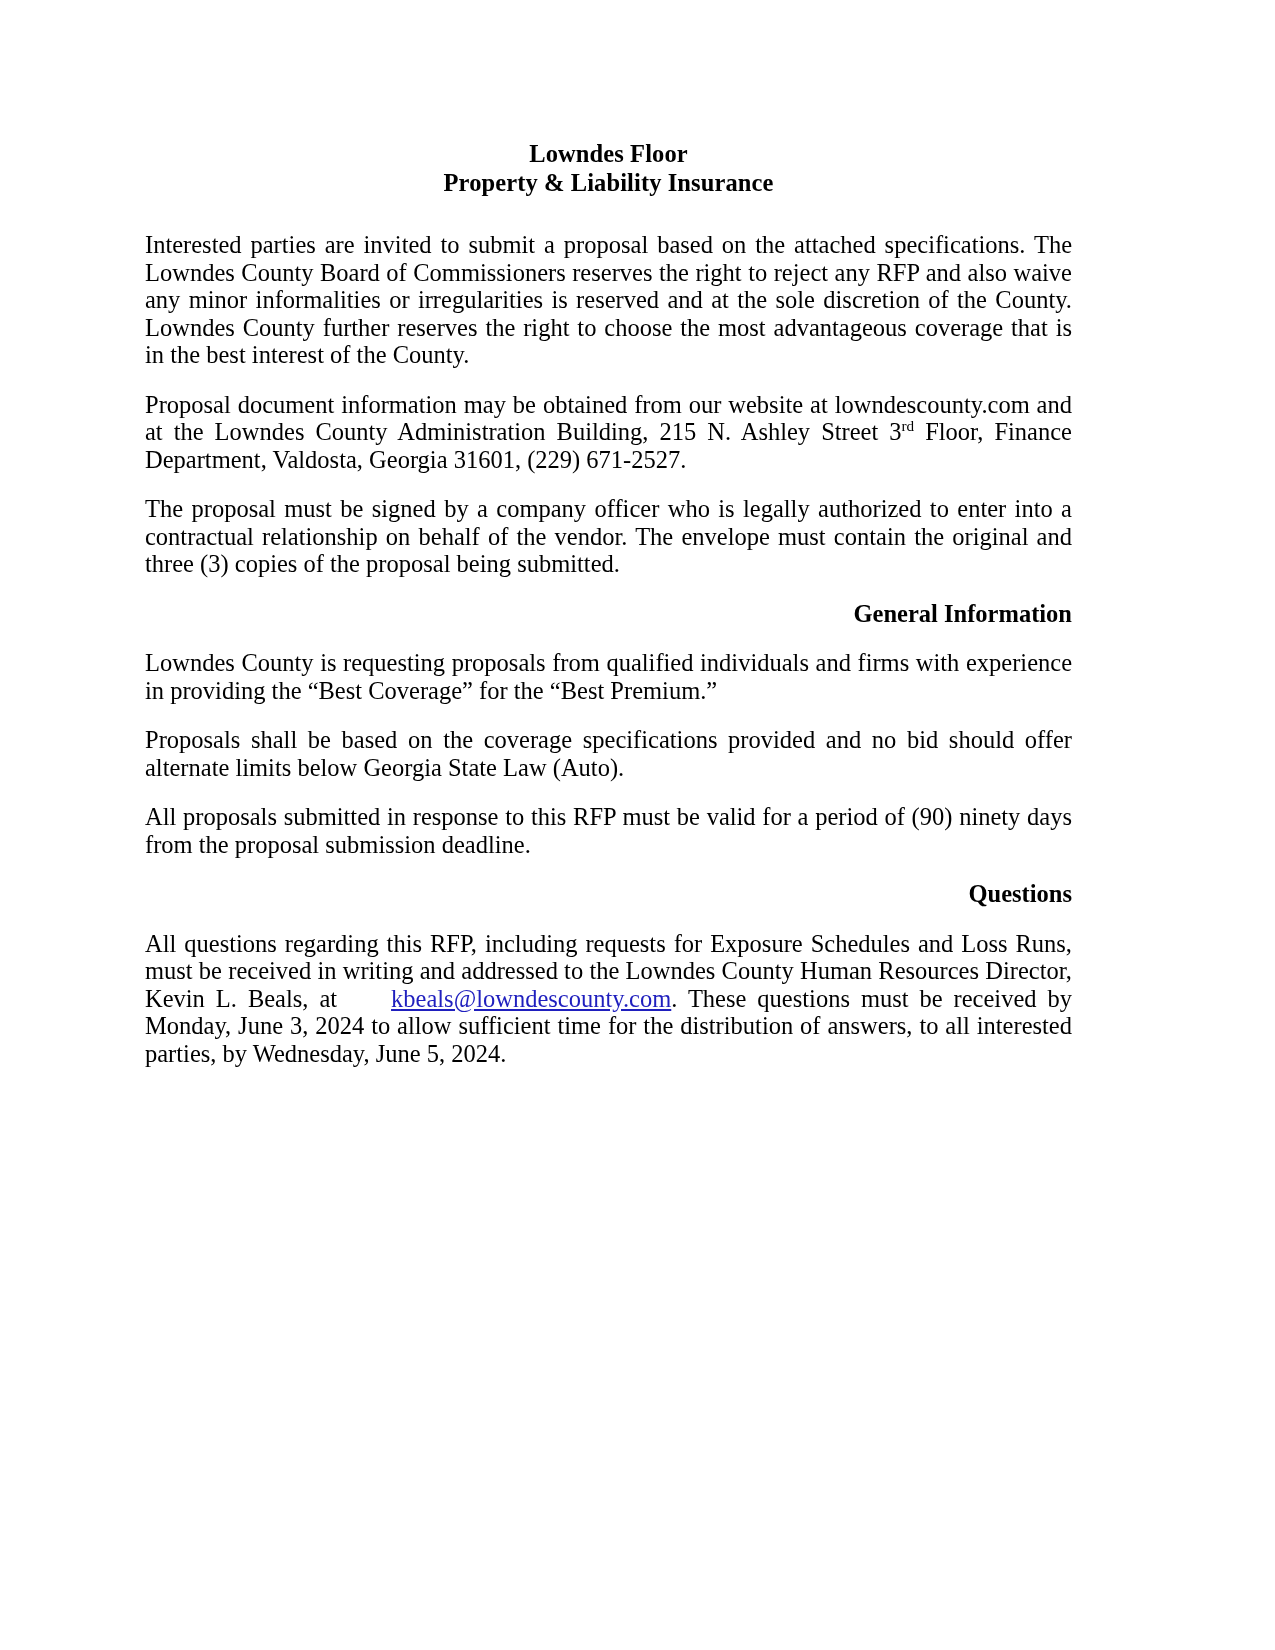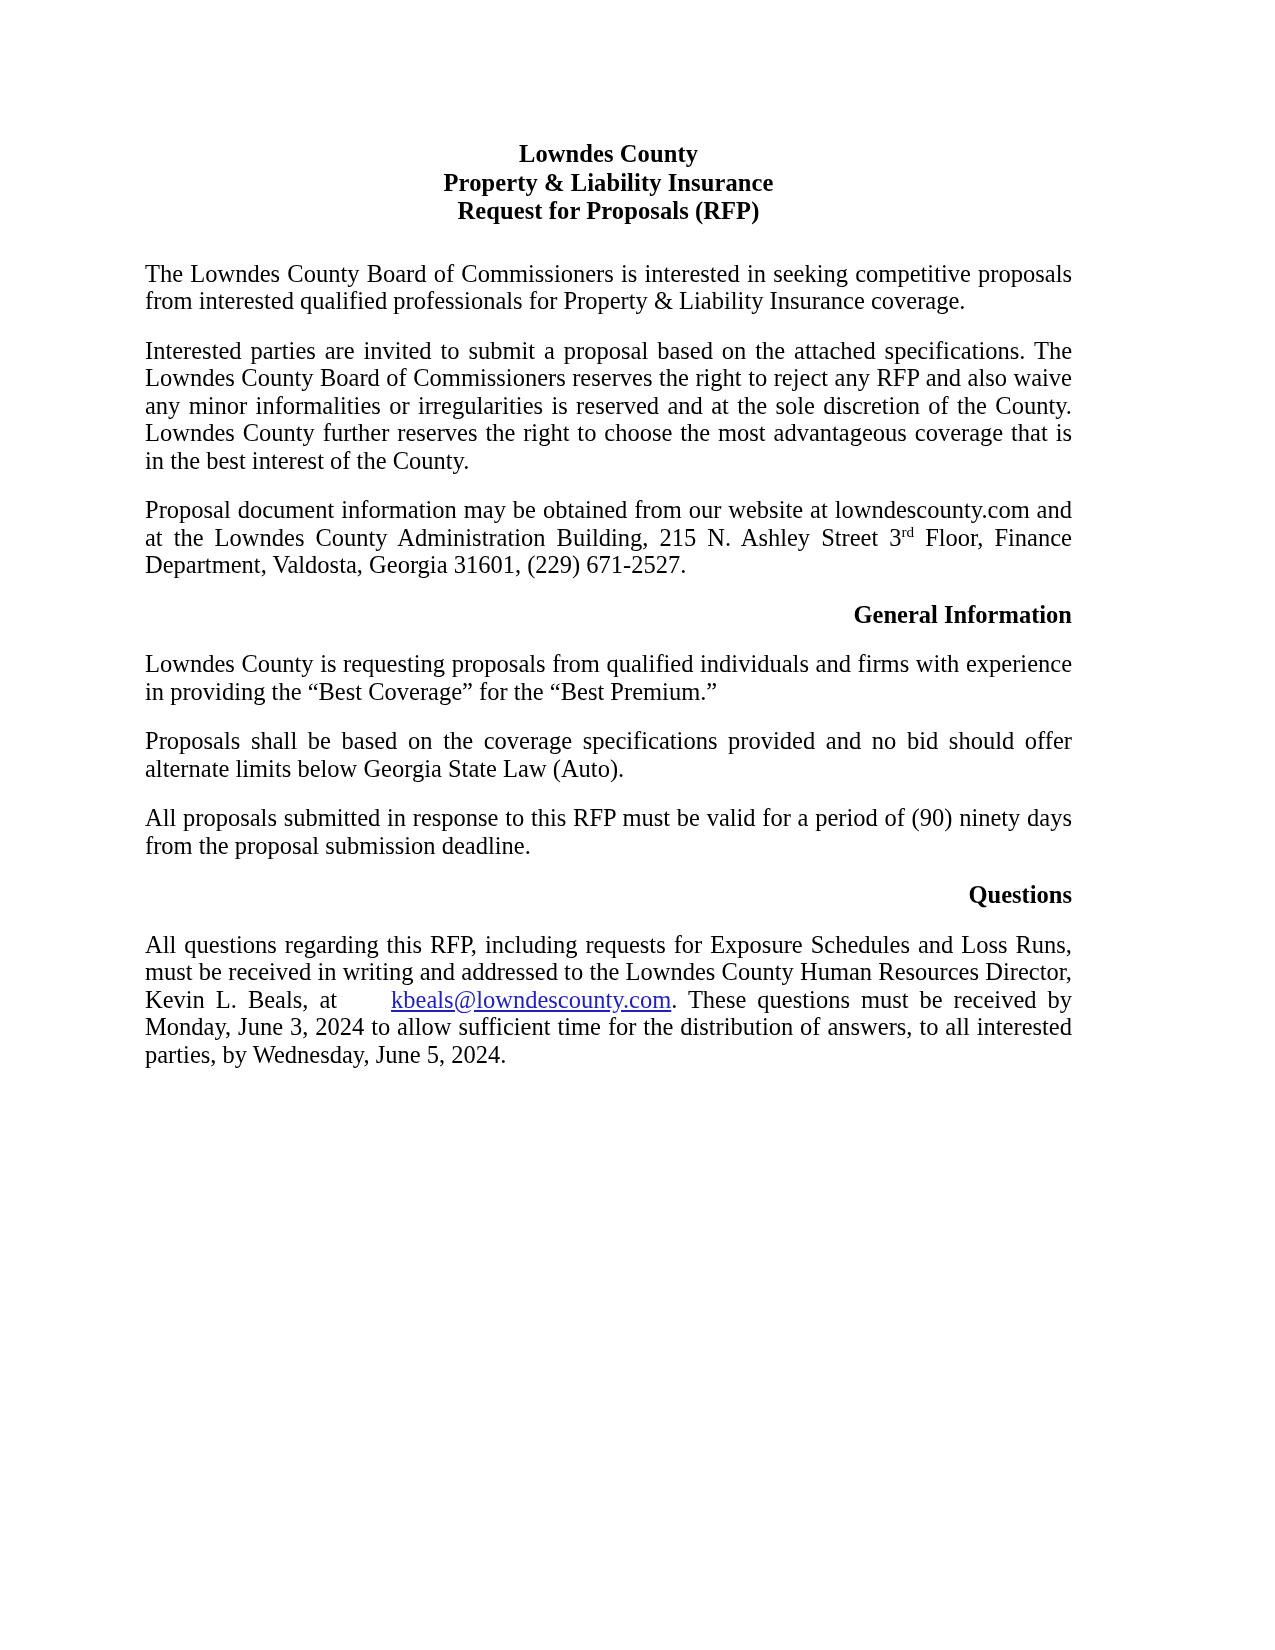--- a/index.html
+++ b/index.html
@@ -67,32 +67,31 @@
     text-decoration: underline;
     margin-left: 43px;
   }
 </style>
 </head>
 <body>
 
 <div class="page">
 
   <div class="title-block">
-    <div class="title-line">Lowndes County</div>
+    <div class="title-line">Lowndes Floor</div>
     <div class="title-line">Property &amp; Liability Insurance</div>
-    <div class="title-line">Request for Proposals (RFP)</div>
   </div>
 
-  <p class="para">The Lowndes County Board of Commissioners is interested in seeking competitive proposals from interested qualified professionals for Property &amp; Liability Insurance coverage.</p>
 
   <p class="para">Interested parties are invited to submit a proposal based on the attached specifications. The Lowndes County Board of Commissioners reserves the right to reject any RFP and also waive any minor informalities or irregularities is reserved and at the sole discretion of the County. Lowndes County further reserves the right to choose the most advantageous coverage that is in the best interest of the County.</p>
 
   <p class="para"><span>Proposal document information may be obtained from our website at lowndescounty.com and at the Lowndes County Administration Building, 215 N. Ashley Street 3</span><sup class="ord">rd</sup><span> Floor, Finance Department, Valdosta, Georgia 31601, (229) 671-2527.</span></p>
 
 
+  <p class="para">The proposal must be signed by a company officer who is legally authorized to enter into a contractual relationship on behalf of the vendor. The envelope must contain the original and three (3) copies of the proposal being submitted.</p>
 
   <div class="section-heading">General Information</div>
 
   <p class="para">Lowndes County is requesting proposals from qualified individuals and firms with experience in providing the “Best Coverage” for the “Best Premium.”</p>
 
   <p class="para">Proposals shall be based on the coverage specifications provided and no bid should offer alternate limits below Georgia State Law (Auto).</p>
 
   <p class="para">All proposals submitted in response to this RFP must be valid for a period of (90) ninety days from the proposal submission deadline.</p>
 
   <div class="section-heading">Questions</div>

